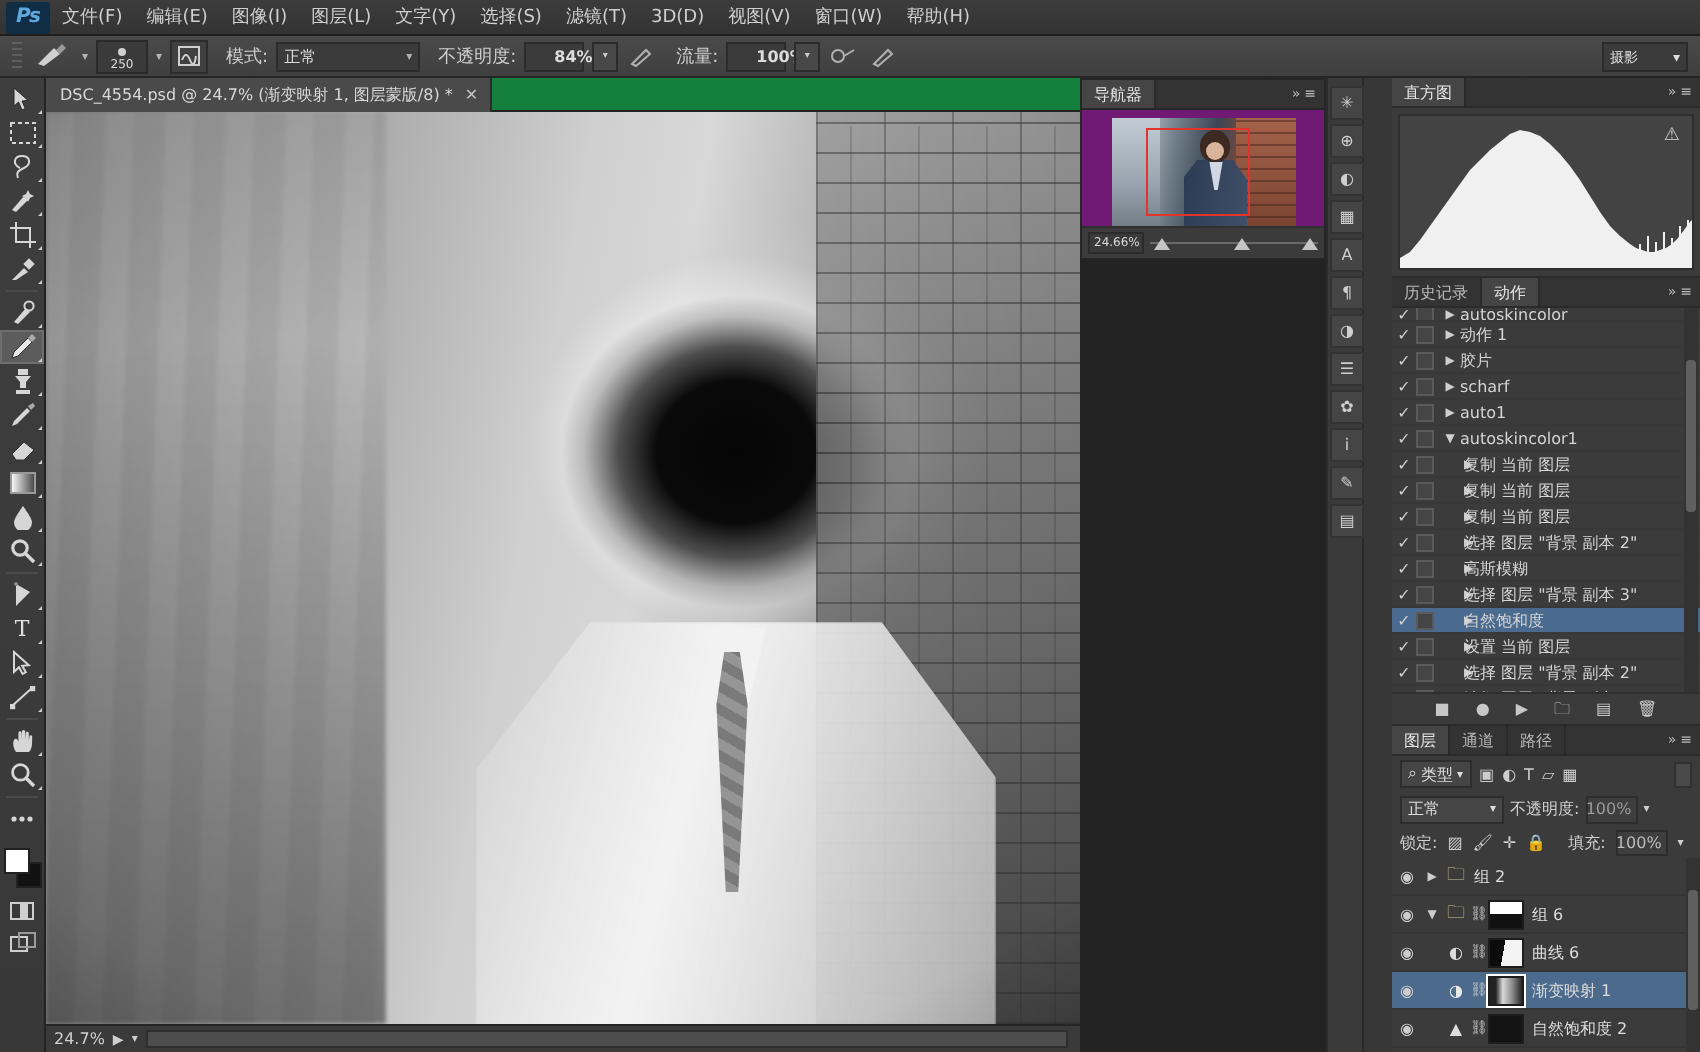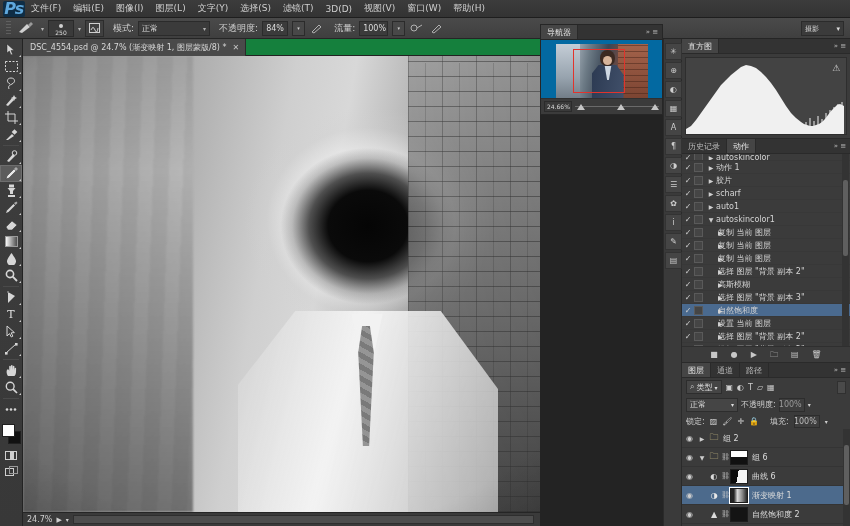--- a/index.html
+++ b/index.html
@@ -17,21 +17,21 @@
   
   .menubar {
     position: absolute; top: 0; left: 0; width: 850px; height: 18px;
     background: linear-gradient(#3c3c3c, #333);
     border-bottom: 1px solid #1e1e1e;
     display: flex; align-items: center;
   }
   .ps-logo {
     width: 22px; height: 16px; margin-left: 3px;
     background: #0f2d45; color: #5fa8dd;
-    font-size: 16px; font-weight: bold; font-style: italic;
+    font-size: 10px; font-weight: bold; font-style: italic;
     display: flex; align-items: center; justify-content: center;
     border-radius: 2px; letter-spacing: -0.5px;
   }
   .menu-item {
     padding: 2px 6px; font-size: 9px; color: #cfcfcf;
     white-space: nowrap; cursor: default;
   }
 
   
   .optionsbar {
@@ -59,21 +59,21 @@
   }
   .opt-label { font-size: 9px; color: #cfcfcf; margin-left: 5px; }
   .select-box {
     height: 15px; background: #3b3b3b; border: 1px solid #2b2b2b;
     display: flex; align-items: center; justify-content: space-between;
     padding: 0 3px; font-size: 8px; color: #dcdcdc;
   }
   .select-box .caret { font-size: 6px; color: #b0b0b0; }
   .num-box {
     height: 15px; background: #3b3b3b; border: 1px solid #2b2b2b;
-    display: flex; align-items: center; padding: 0 3px; font-size: 8px; color: #dcdcdc;
+    display: flex; align-items: center; padding: 0 14px; font-size: 8px; color: #dcdcdc; font-weight: bold;
   }
   .stepper {
     width: 13px; height: 15px; background: #484848; border: 1px solid #2b2b2b;
     display: flex; align-items: center; justify-content: center; font-size: 5px; color: #ccc;
   }
   .airbrush { width: 16px; height: 16px; display:flex; align-items:center; justify-content:center; opacity:.85; }
   .workspace-box {
     position: absolute; right: 6px; top: 3px;
     width: 43px; height: 15px; background: #3b3b3b; border: 1px solid #2b2b2b;
     display: flex; align-items: center; justify-content: space-between; padding: 0 3px;
@@ -197,22 +197,22 @@
   
   .doc-status {
     position: absolute; top: 512px; left: 23px; width: 517px; height: 14px;
     background: #3a3a3a; border-top: 1px solid #252525;
     display: flex; align-items: center; font-size: 8px; color: #cfcfcf; padding-left: 4px; gap: 4px;
   }
   .doc-status .bar { flex: 1; height: 9px; background: #4d4d4d; border: 1px solid #2e2e2e; margin-right: 6px; }
 
   
   .navigator {
-    position: absolute; top: 24px; left: 540px; width: 123px; height: 91px;
-    background: #0369a1; border: 1px solid #262626; text-align: center;
+    position: absolute; top: 39px; left: 540px; width: 123px; height: 91px;
+    background: #701a75; border: 1px solid #262626; text-align: center;
   }
   .panel-tabbar {
     height: 15px; background: #333; display: flex; align-items: stretch;
     border-bottom: 1px solid #262626;
   }
   .panel-tab {
     display: flex; align-items: center; padding: 0 6px; font-size: 8px; color: #b9b9b9;
     background: #333; border-right: 1px solid #2a2a2a;
   }
   .panel-tab.active { background: #454545; color: #e4e4e4; }
@@ -247,21 +247,21 @@
     padding-top: 2px;
   }
   .dock-ico {
     width: 17px; height: 17px; margin: 2px 1px; background: #454545; border: 1px solid #333;
     display: flex; align-items: center; justify-content: center; font-size: 8px; color: #cfcfcf;
   }
 
   
   .right-col { position: absolute; top: 39px; left: 682px; width: 168px; height: 487px; background: #373737; }
 
-  .panel { background: #3b3b3b; border-bottom: 1px solid #2a2a2a; }
+  .panel { background: #3b3b3b; border-bottom: 1px solid #2a2a2a; margin-left: 14px; }
   .panel-head {
     height: 15px; background: #333; display: flex; align-items: stretch;
     border-bottom: 1px solid #2a2a2a;
   }
   .panel-body { padding: 3px; }
 
   .histogram {
     height: 78px; background: #434343; border: 1px solid #2e2e2e; position: relative; overflow: hidden;
   }
   .histogram svg { display: block; }

